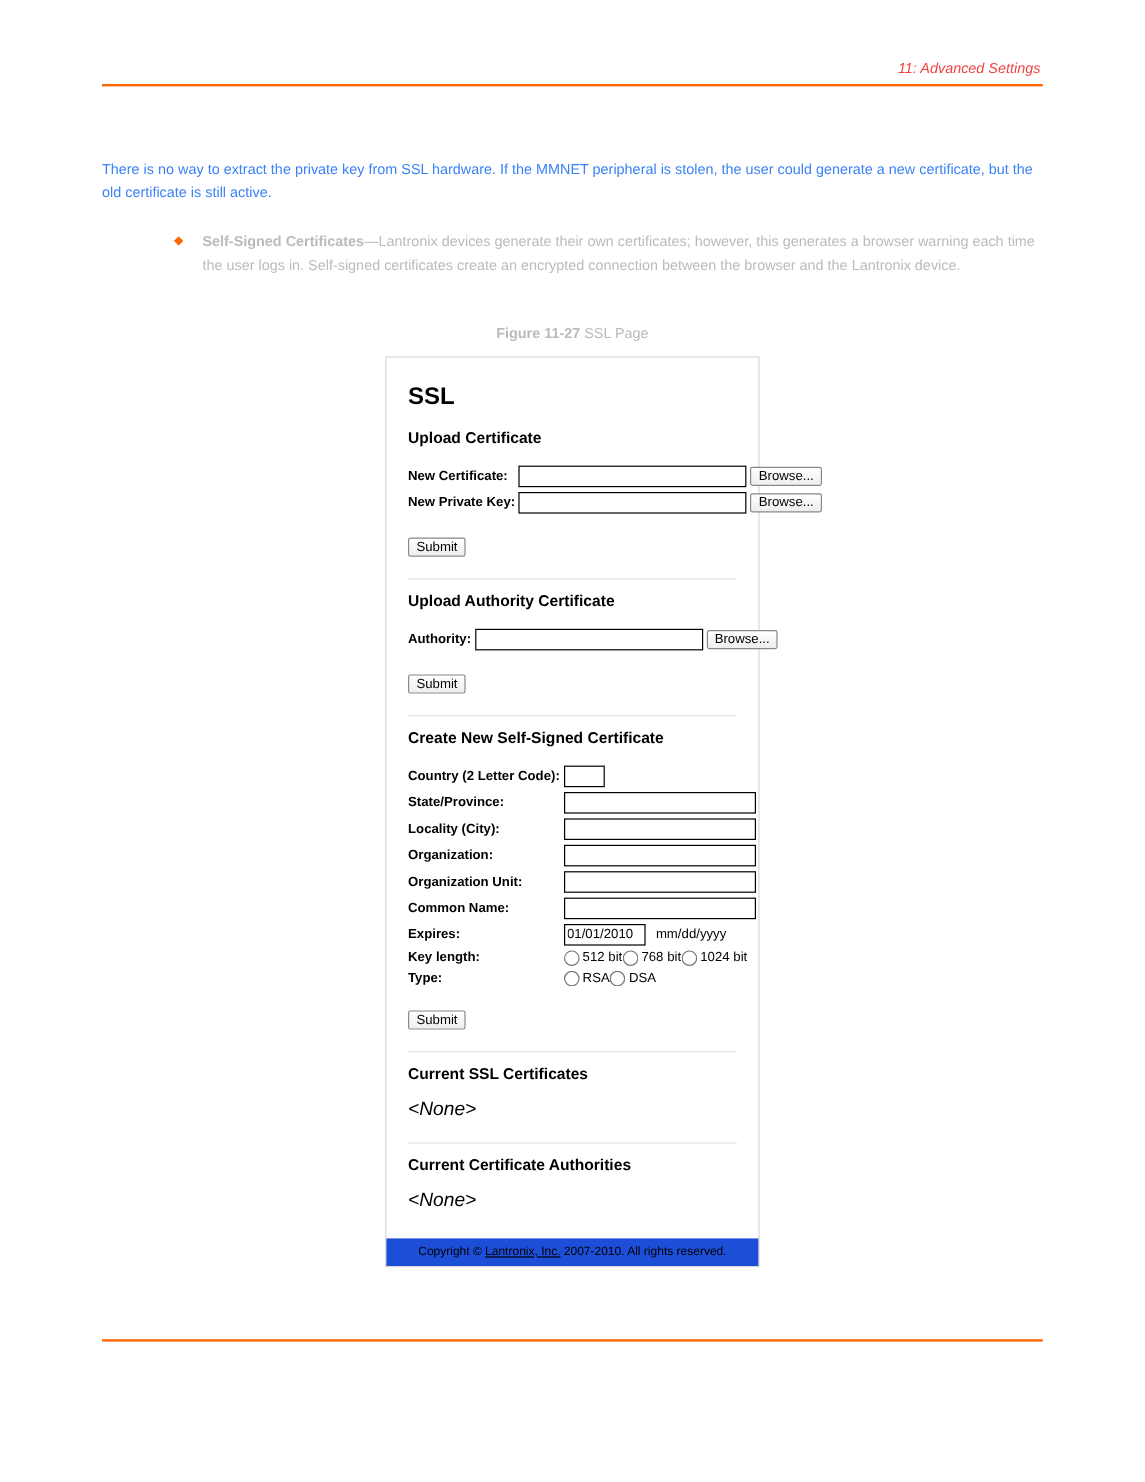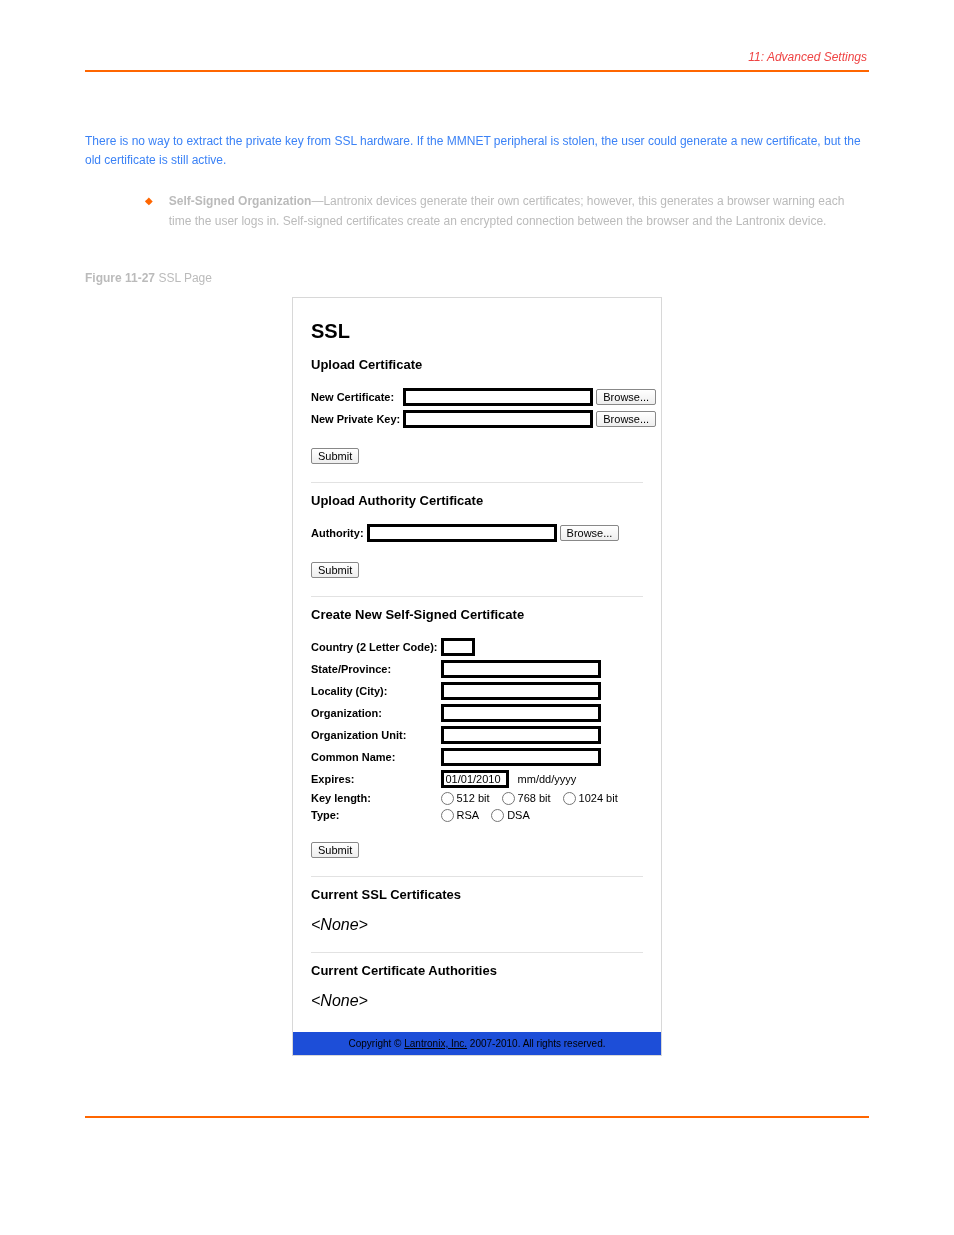--- a/index.html
+++ b/index.html
@@ -40,69 +40,69 @@
     line-height: 1.6;
   }
   .bullet {
     color: #ff6600;
     font-size: 10px;
     margin-right: 16px;
     line-height: 1.8;
   }
   .bullet-text b { font-weight: bold; }
   .figure-caption {
-    text-align: left;
+    text-align: center;
     font-size: 12px;
     color: #bbb;
     margin: 40px 0 12px 0;
   }
   .figure-caption b { font-weight: bold; }
   .ssl-panel {
-    width: 370px;
+    width: 312px;
     margin: 0 auto;
     border: 1px solid #d8d8d8;
     background: #fff;
     padding: 22px 18px 0 18px;
     font-size: 11px;
   }
   .ssl-title {
     font-size: 20px;
     font-weight: bold;
     margin-bottom: 14px;
   }
   .section-h {
     font-size: 13px;
     font-weight: bold;
     margin: 10px 0 14px 0;
   }
   .field-table { border-collapse: collapse; }
   .field-table td { padding: 2px 3px 2px 0; vertical-align: middle; }
   .lbl { font-weight: bold; font-size: 11px; white-space: nowrap; }
   .text-input {
-    border: 3px solid #000000;
+    border: 1px solid #000000;
     background: #fff;
     height: 18px;
     font-size: 11px;
     padding: 0 2px;
   }
   .browse-btn, .submit-btn {
     border: 1px solid #888;
     background: linear-gradient(#fff,#eee);
     border-radius: 2px;
     font-size: 11px;
     padding: 1px 6px;
     cursor: pointer;
   }
   .submit-btn { margin-top: 18px; }
   .hr-light {
     border: none;
     border-top: 1px solid #e2e2e2;
     margin: 18px 0 8px 0;
   }
-  .radio-group { display: flex; gap: 12px; align-items: center; font-size: 11px; }
+  .radio-group { display: flex; gap: 0; align-items: center; font-size: 11px; }
   .radio-group label { display: flex; align-items: center; gap: 3px; }
   .none-text { font-size: 16px; margin-top: 4px; font-style: italic; }
   .panel-footer {
     background: #1d4ed8;
     margin: 22px -18px 0 -18px;
     padding: 6px 0;
     text-align: center;
     font-size: 10px;
   }
   .panel-footer a { color: #000; }
@@ -124,21 +124,21 @@
     <span></span>
     <span>11:   Advanced Settings</span>
   </div>
   <div class="header-rule"></div>
 
   <p class="body-text">There is no way to extract the private key from SSL hardware. If the MMNET peripheral is stolen, the user could generate a new certificate, but the old certificate is still active.</p>
 
   <div class="bullet-row">
     <span class="bullet">◆</span>
     <span class="bullet-text">
-      <b>Self-Signed Organization</b><span>—Lantronix devices generate their own certificates; however, this generates a browser warning each time the user logs in. Self-signed certificates create an encrypted connection between the browser and the Lantronix device.</span>
+      <b>Self-Signed Certificates</b><span>—Lantronix devices generate their own certificates; however, this generates a browser warning each time the user logs in. Self-signed certificates create an encrypted connection between the browser and the Lantronix device.</span>
     </span>
   </div>
 
   <p class="figure-caption">
     <b>Figure 11-27 </b><span>SSL Page</span>
   </p>
 
   <div class="ssl-panel">
     <div class="ssl-title">SSL</div>
 

